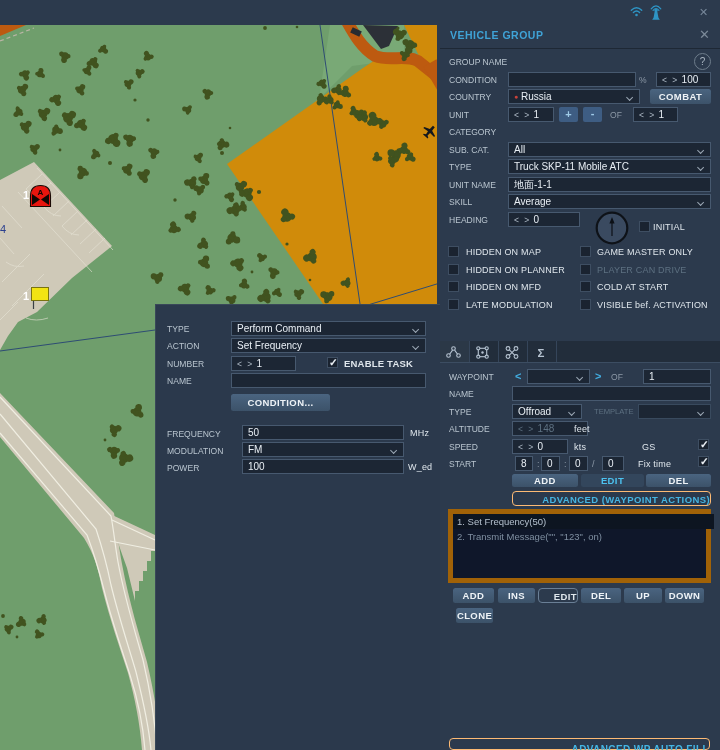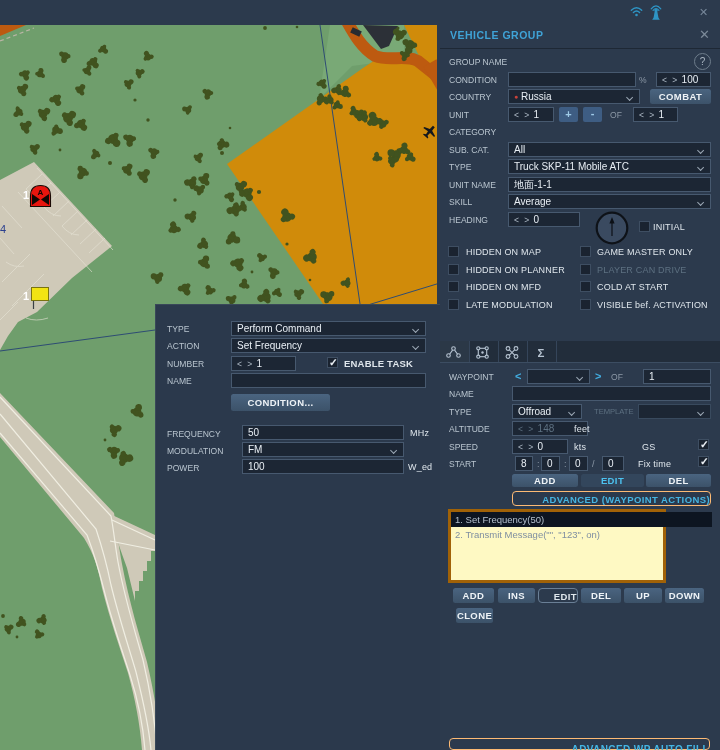--- a/index.html
+++ b/index.html
@@ -374,21 +374,21 @@
 <div class="cb" style="left:258px;top:431px">
       <span class="ck">✓</span>
     </div>
 
 <div class="pbtn" style="left:72px;top:449px;width:66px;height:13px;line-height:13px">ADD</div>
 <div class="pbtn" style="left:141px;top:449px;width:63px;height:13px;line-height:13px;background:#33465c;color:#4cc2ef">EDIT</div>
 <div class="pbtn" style="left:206px;top:449px;width:65px;height:13px;line-height:13px">DEL</div>
 
 <div class="obtn" style="left:72px;top:466px;width:199px;height:15px;line-height:15px;background:#2b394c">ADVANCED (WAYPOINT ACTIONS)</div>
 
-<div class="abs" style="left:8px;top:484px;width:218px;height:74px;background:#fef9c3;border:3px solid #a16207;box-sizing:border-box">
+<div class="abs" style="left:8px;top:484px;width:263px;height:74px;background:#0f172a;border:5px solid #a16207;box-sizing:border-box">
 <div class="abs" style="left:0;top:0;width:261px;height:15px;background:#0d1521;color:#b4c0cd;font-size:9.5px;line-height:15px;padding-left:4px;box-sizing:border-box">1. Set Frequency(50)</div>
 <div class="abs" style="left:0;top:15px;width:261px;height:15px;color:#7f8fa1;font-size:9.5px;line-height:15px;padding-left:4px;box-sizing:border-box">2. Transmit Message("", "123", on)</div>
 </div>
 
 <div class="pbtn" style="left:13px;top:563px;width:41px;height:15px;line-height:15px">ADD</div>
 <div class="pbtn" style="left:58px;top:563px;width:37px;height:15px;line-height:15px">INS</div>
 <div class="obtn" style="left:98px;top:563px;width:40px;height:15px;line-height:15px;color:#dfe6ec;border-color:#6a7f96">EDIT</div>
 <div class="pbtn" style="left:141px;top:563px;width:40px;height:15px;line-height:15px">DEL</div>
 <div class="pbtn" style="left:184px;top:563px;width:38px;height:15px;line-height:15px">UP</div>
 <div class="pbtn" style="left:225px;top:563px;width:39px;height:15px;line-height:15px">DOWN</div>

